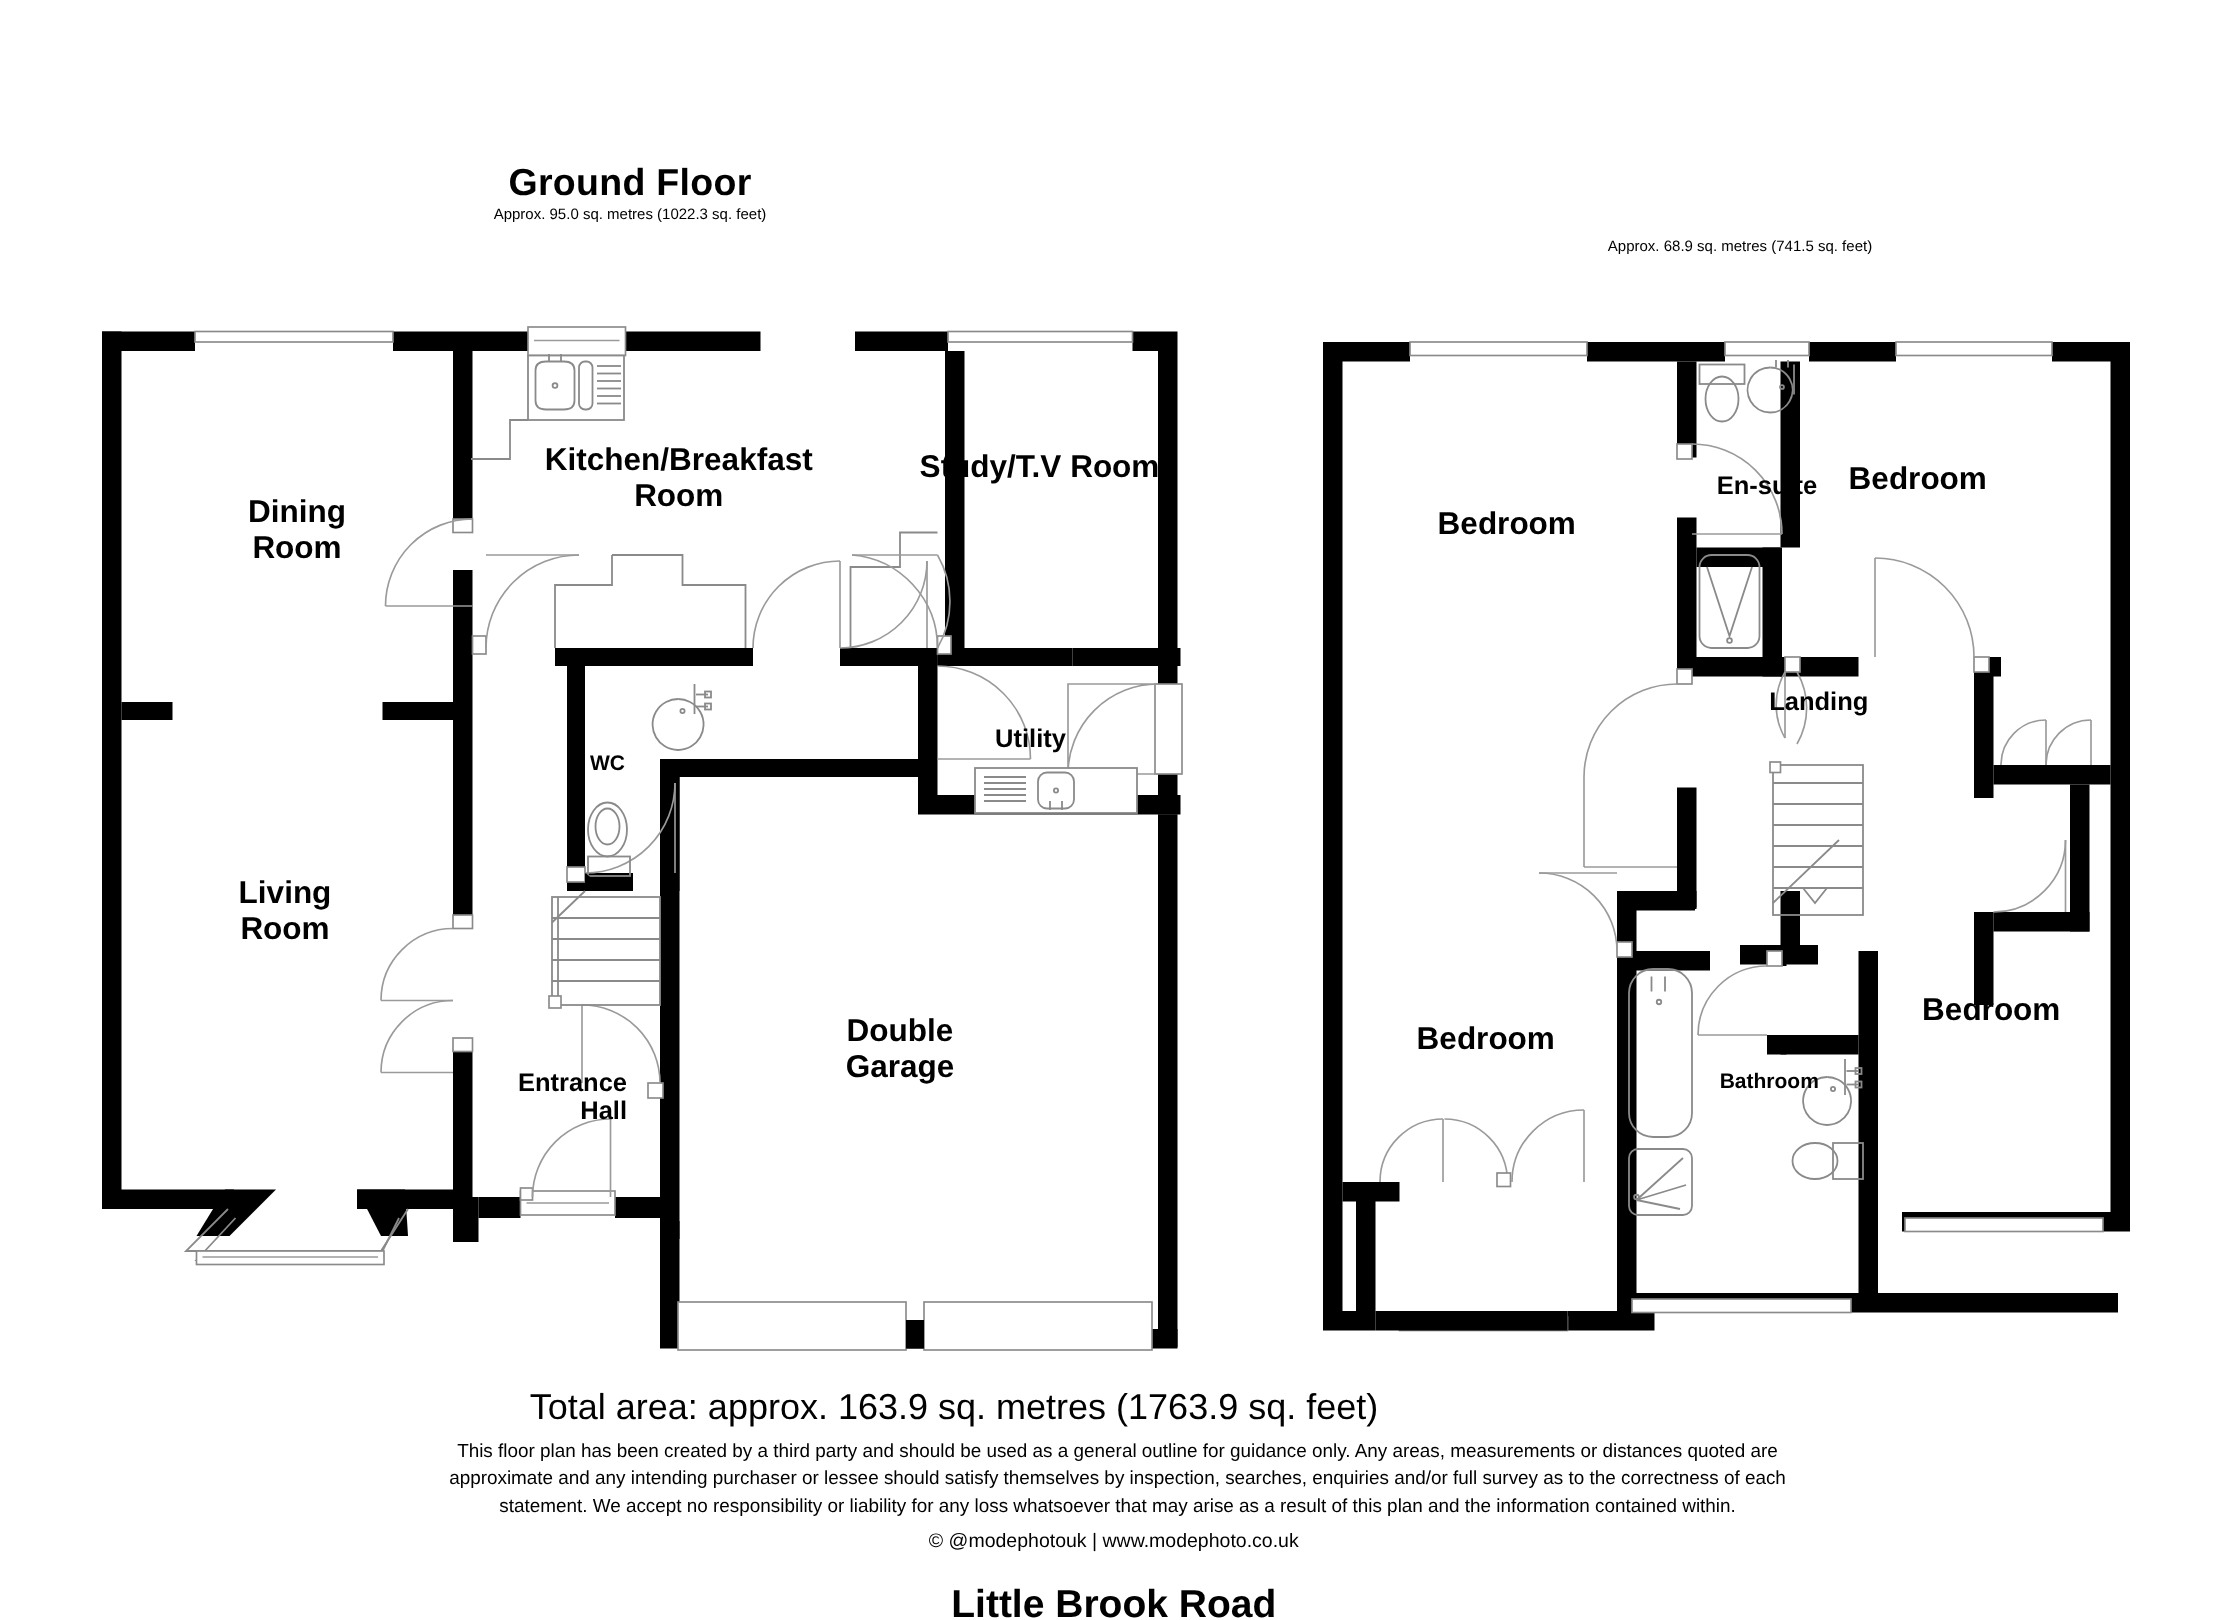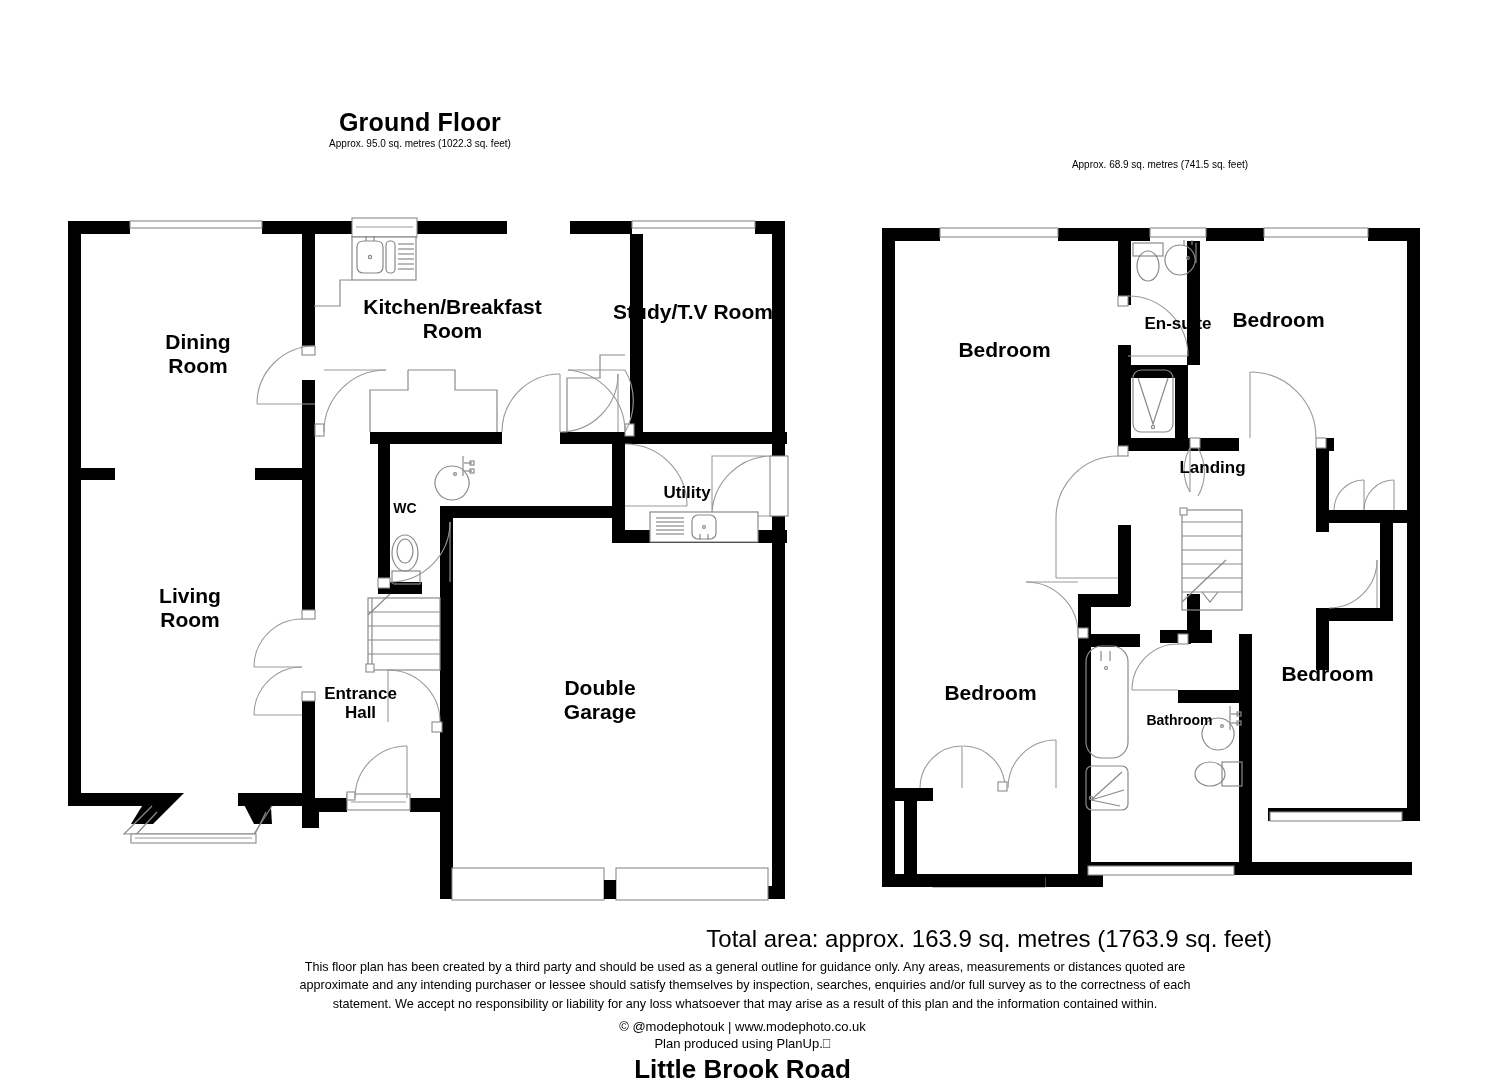--- a/index.html
+++ b/index.html
@@ -30,21 +30,21 @@
     white-space: nowrap;
   }
   .floor-sub {
     position: absolute;
     text-align: center;
     font-size: 10px;
     white-space: nowrap;
   }
   .total-area {
     position: absolute;
-    text-align: right;
+    text-align: center;
     font-size: 24px;
     white-space: nowrap;
     width: 1272px;
     left: 0;
   }
   .disclaimer {
     position: absolute;
     left: 285px;
     width: 920px;
     text-align: center;
@@ -457,21 +457,21 @@
   </div>
 
   <div class="rm-label rm-med" style="left:637px; top:483px; width:100px;">
     <span style="white-space:pre-line;">Utility</span>
   </div>
 
   <div class="rm-label rm-sm" style="left:375px; top:501px; width:60px;">
     <span style="white-space:pre-line;">WC</span>
   </div>
 
-  <div class="rm-label rm-med" style="left:303px; top:684px; width:115px;">
+  <div class="rm-label rm-med" style="left:303px; top:712px; width:115px;text-align:right;">
     <span style="white-space:pre-line;">Entrance
 Hall</span>
   </div>
 
   <div class="rm-label rm-big" style="left:530px; top:676px; width:140px;">
     <span style="white-space:pre-line;">Double
 Garage</span>
   </div>
 
   <div class="rm-label rm-big" style="left:932px; top:338px; width:145px;">
@@ -500,17 +500,16 @@
 
   <div class="rm-label rm-sm" style="left:1132px; top:713px; width:95px;">
     <span style="white-space:pre-line;">Bathroom</span>
   </div>
 
   <div class="total-area" style="top:925px;">Total area: approx. 163.9 sq. metres (1763.9 sq. feet)</div>
 
   <div class="disclaimer" style="top:958px;">This floor plan has been created by a third party and should be used as a general outline for guidance only. Any areas, measurements or distances quoted are approximate and any intending purchaser or lessee should satisfy themselves by inspection, searches, enquiries and/or full survey as to the correctness of each statement. We accept no responsibility or liability for any loss whatsoever that may arise as a result of this plan and the information contained within.</div>
 
   <div class="credit" style="top:1018px;">© @modephotouk | www.modephoto.co.uk</div>
-  <div class="credit" style="top:1035px;">Plan produced using PlanUp.⎕</div>
 
   <div class="address" style="top:1054px;">Little Brook Road</div>
 
 </div>
 
 </body></html>

